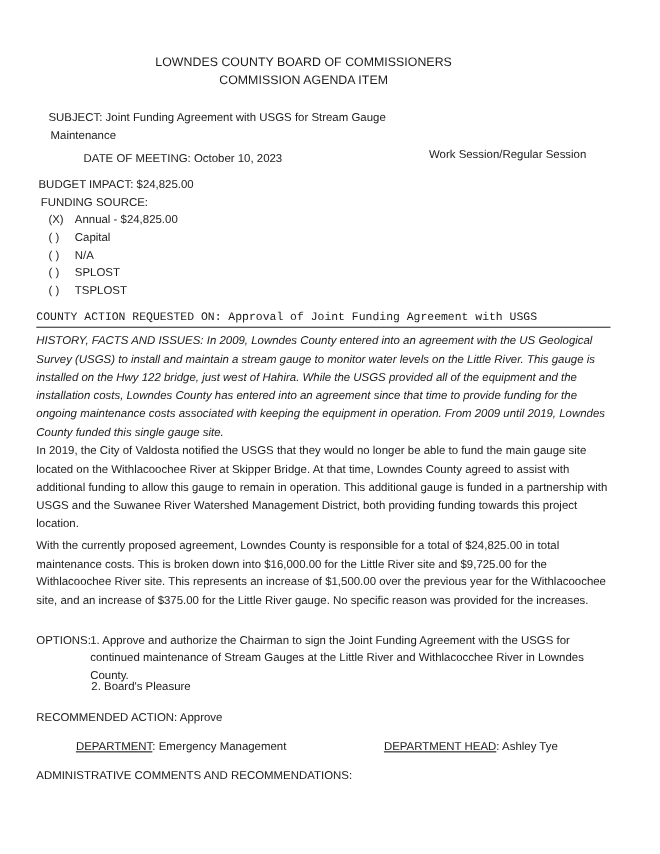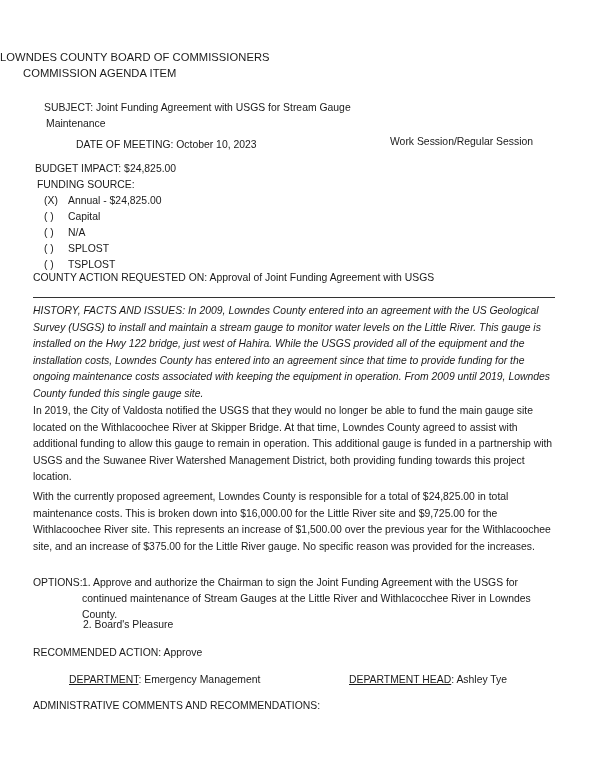--- a/index.html
+++ b/index.html
@@ -8,37 +8,37 @@
       height: 776px;
       background: #ffffff;
       position: relative;
       overflow: hidden;
       font-family: "Liberation Sans", "DejaVu Sans", sans-serif;
       color: #1a1a1a;
       font-size: 10.4px;
       line-height: 15px;
     }
     .abs { position: absolute; white-space: nowrap; }
-    .center { position: absolute; left: 0; width: 552px; text-align: left; }
+    .center { position: absolute; left: 0; width: 552px; text-align: center; }
     .title { font-size: 11.2px; letter-spacing: 0.05px; }
     .para { position: absolute; left: 33px; width: 530px; white-space: normal; line-height: 16.6px; }
     .u { text-decoration: underline; margin-left: 36px; }
     .rule { position: absolute; left: 33px; width: 522px; top: 297px; height: 1px; background: #333; }
     .fund-row { position: absolute; left: 44px; height: 16px; }
     .fund-row .mark { position: absolute; left: 0; width: 22px; }
     .fund-row .lbl { position: absolute; left: 24px; white-space: nowrap; }
     .opt-block { position: absolute; left: 33px; width: 540px; }
     .opt-label { position: absolute; left: 0; top: 0; }
     .opt-body { position: absolute; left: 49px; top: 0; width: 480px; line-height: 16px; }
   </style>
 </head>
 <body>
 
 <div class="center title" style="top:50px;">LOWNDES COUNTY BOARD OF COMMISSIONERS</div>
-<div class="center title" style="top:66px;padding-left:23px;">COMMISSION AGENDA ITEM</div>
+<div class="center title" style="top:66px;">COMMISSION AGENDA ITEM</div>
 
 <div class="abs" style="left:33px; top:100px;margin-left:11px;">
   <span>SUBJECT:</span>
   <span>Joint Funding Agreement with USGS for Stream Gauge</span>
 </div>
 <div class="abs" style="left:33px; top:116px;padding-left:13px;">Maintenance</div>
 
 <div class="abs" style="left:33px; top:137px;padding-left:43px;">
   <span>DATE OF MEETING:</span>
   <span>October 10, 2023</span>
@@ -65,21 +65,21 @@
 </div>
 <div class="fund-row" style="top:241px;">
   <span class="mark">( )</span>
   <span class="lbl">SPLOST</span>
 </div>
 <div class="fund-row" style="top:257px;">
   <span class="mark">( )</span>
   <span class="lbl">TSPLOST</span>
 </div>
 
-<div class="abs" style="left:33px; top:270px;">
+<div class="abs" style="left:33px; top:282px;font-family:Liberation Mono, monospace;">
   <span>COUNTY ACTION REQUESTED ON:</span>
   <span>Approval of Joint Funding Agreement with USGS</span>
 </div>
 <div class="rule"></div>
 
 <div class="para" style="top:303px;font-style:italic;">
   <span>HISTORY, FACTS AND ISSUES:</span>
   <span>In 2009, Lowndes County entered into an agreement with the US Geological Survey (USGS) to install and maintain a stream gauge to monitor water levels on the Little River.  This gauge is installed on the Hwy 122 bridge, just west of Hahira.  While the USGS provided all of the equipment and the installation costs, Lowndes County has entered into an agreement since that time to provide funding for the ongoing maintenance costs associated with keeping the equipment in operation. From 2009 until 2019, Lowndes County funded this single gauge site.</span>
 </div>
 <div class="para" style="top:403px;">In 2019, the City of Valdosta notified the USGS that they would no longer be able to fund the main gauge site located on the Withlacoochee River at Skipper Bridge.  At that time, Lowndes County agreed to assist with additional funding to allow this gauge to remain in operation.  This additional gauge is funded in a partnership with USGS and the Suwanee River Watershed Management District, both providing funding towards this project location.</div>

